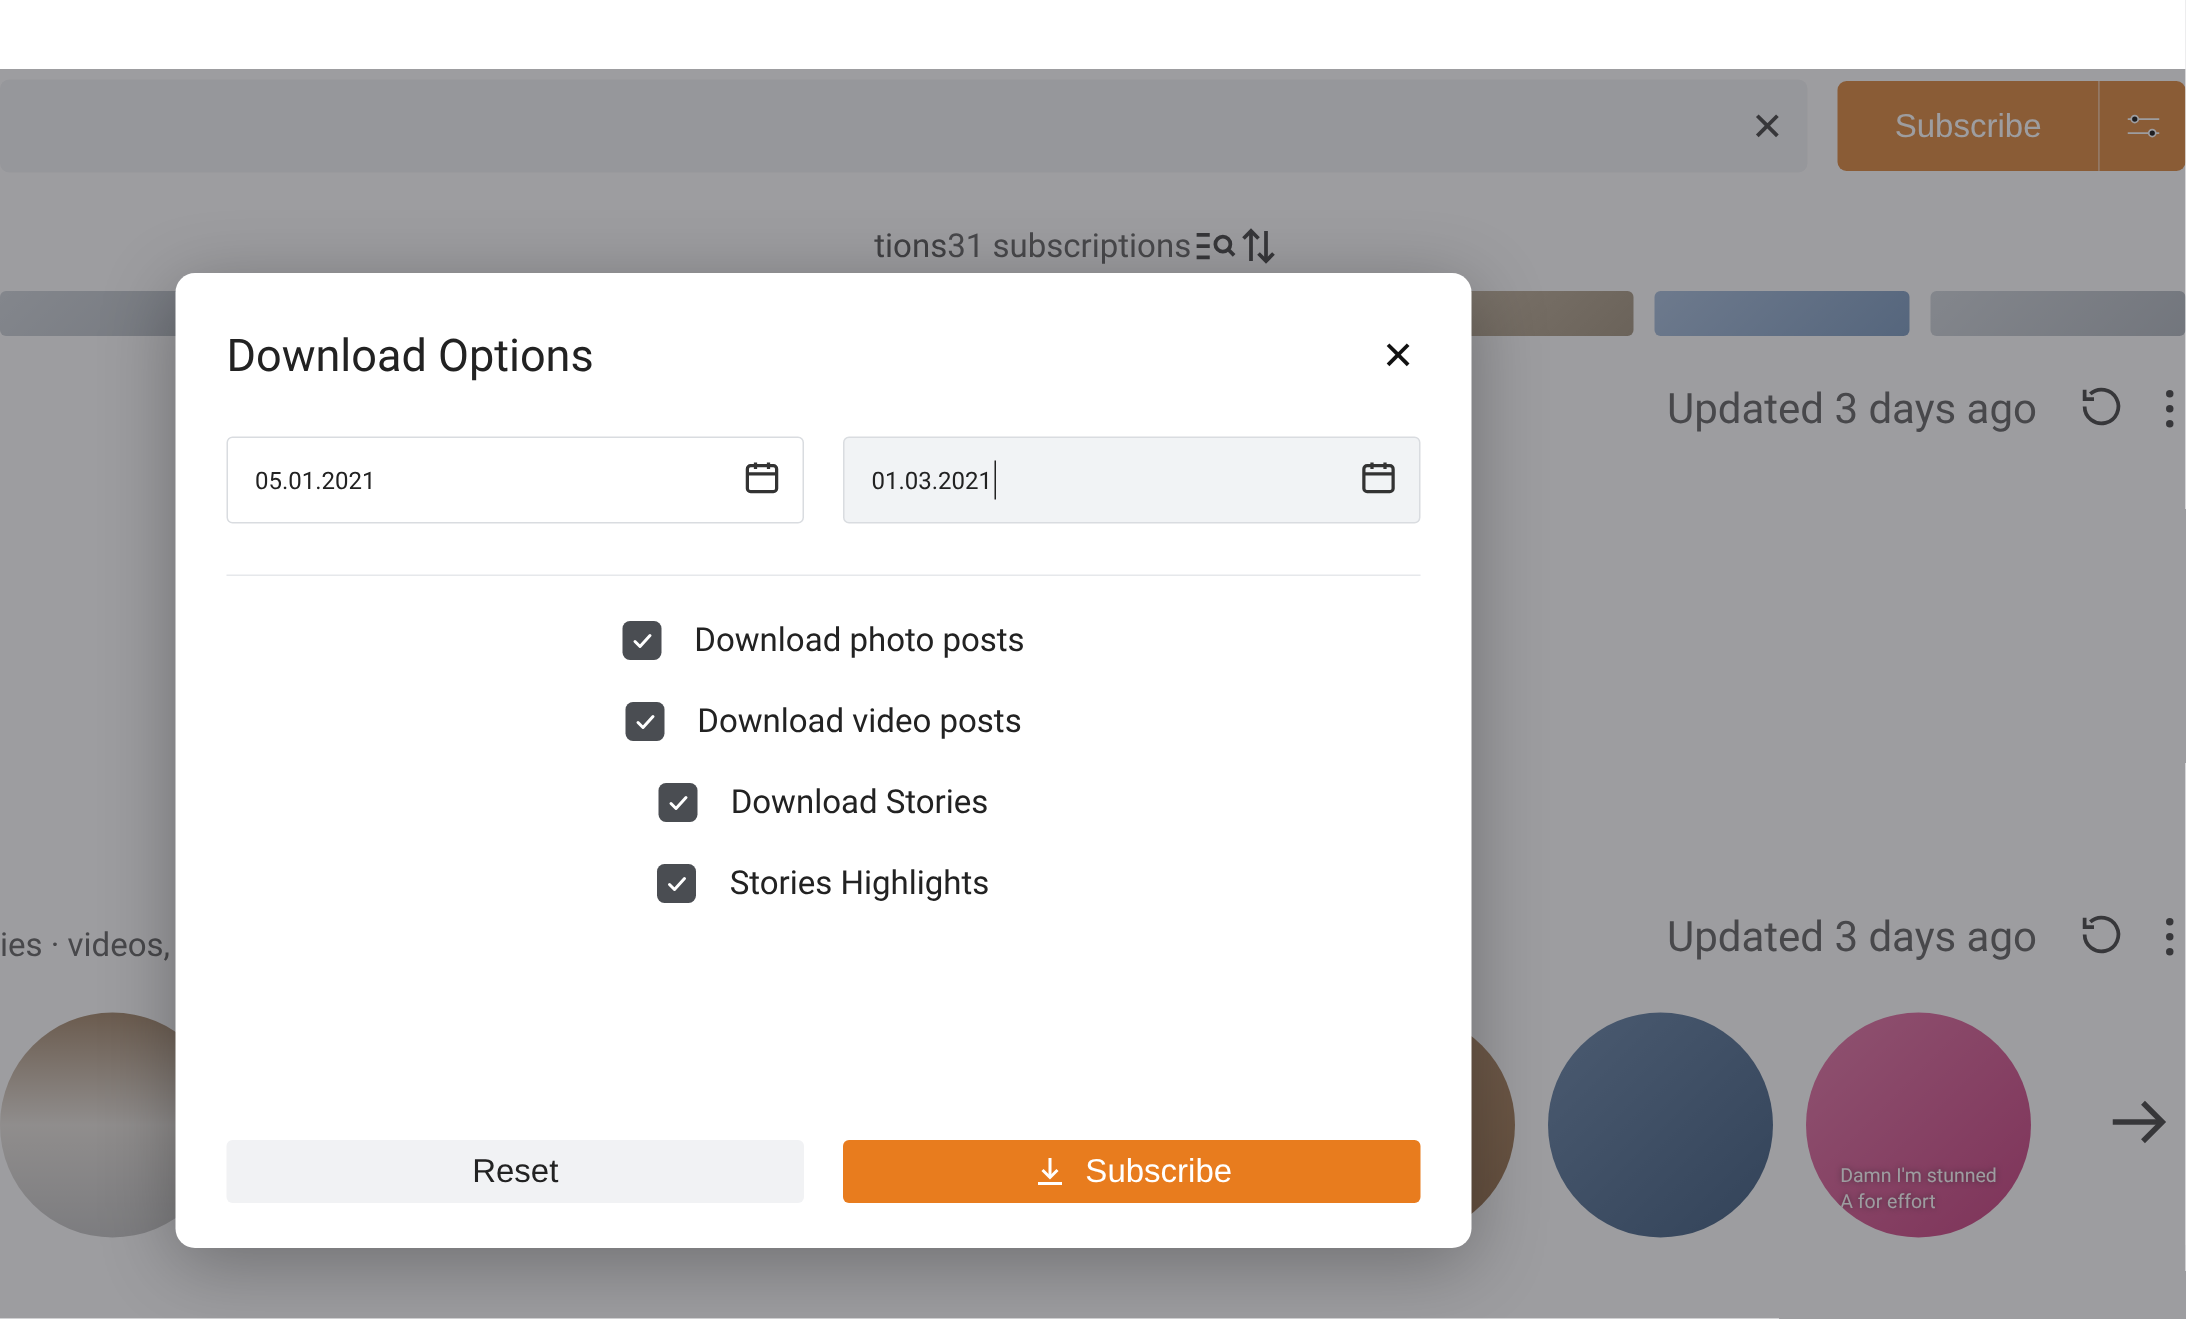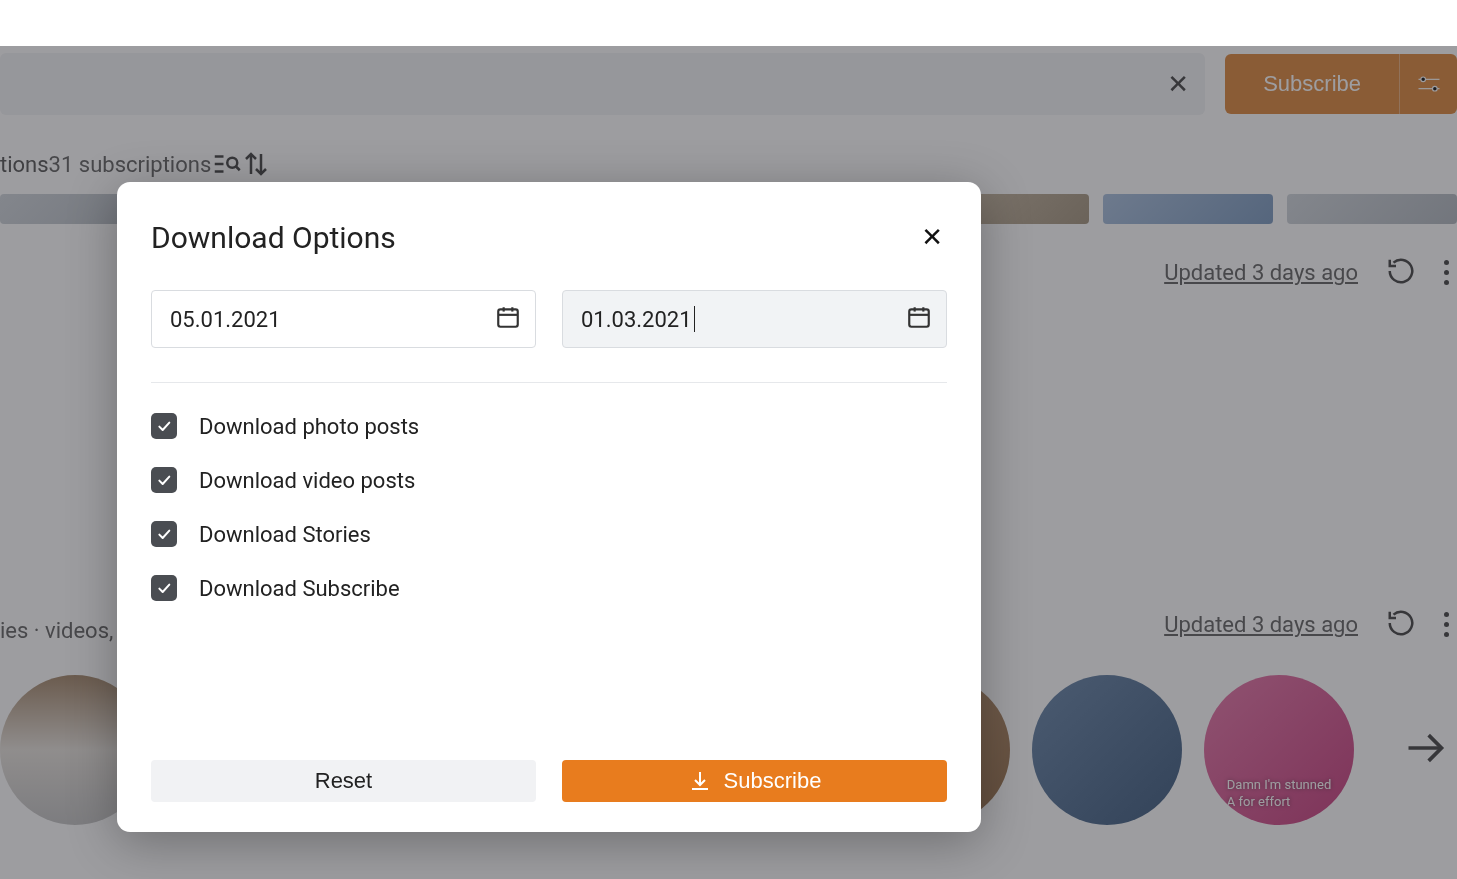--- a/index.html
+++ b/index.html
@@ -10,35 +10,35 @@
   .overlay-dim { position: absolute; top: 46px; left: 0; right: 0; bottom: 0; background: rgba(60,60,65,0.5); pointer-events: none; }
 
   .search-row { display: flex; align-items: center; height: 76px; padding: 0 0 0 0; gap: 20px; }
   .search-bar { flex: 1; height: 62px; background: #f1f2f4; border-radius: 6px; display: flex; align-items: center; justify-content: flex-end; padding-right: 16px; }
   .clear-icon { font-size: 26px; color: #333; }
   .subscribe-top { display: flex; align-items: center; gap: 0; }
   .subscribe-btn-top { background: #d97c2b; color: #fff; border: none; height: 60px; padding: 0 38px; font-size: 22px; border-radius: 6px 0 0 6px; }
   .settings-top { background: #d97c2b; border-left: 1px solid rgba(255,255,255,0.35); height: 60px; width: 58px; display:flex; align-items:center; justify-content:center; border-radius: 0 6px 6px 0; }
   .settings-top svg { width: 28px; height: 28px; stroke:#fff; }
 
-  .filter-row { display:flex; align-items:center; justify-content:flex-start; height:60px; padding: 0 20px 0 0; margin-top:12px;}
+  .filter-row { display:flex; align-items:center; justify-content:center; height:60px; padding: 0 20px 0 0; margin-top:12px;}
   .filter-left { color:#444; font-size:22px; padding-left:0;}
   .filter-right { display:flex; align-items:center; }
   .subs-count { color:#555; font-size:22px; }
   .icon-btn { display:flex; align-items:center; justify-content:center; color:#333; }
   .icon-btn svg { width:30px; height:30px; stroke:#333; fill:none; stroke-width:2;}
 
   .thumb-row { height:30px; display:flex; gap:14px; }
   .thumb-row .t { flex:1; background: linear-gradient(135deg,#c8b8a0,#9a8a72); border-radius:4px;}
   .thumb-row .t.blue{background:linear-gradient(135deg,#9fb8d8,#6f90b8);}
   .thumb-row .t.pink{background:linear-gradient(135deg,#e8c8d0,#cfa0b0);}
   .thumb-row .t.grey{background:linear-gradient(135deg,#cbd1d7,#a9b0b8);}
 
   .item-header { display:flex; align-items:center; justify-content:flex-end; height:72px; gap:28px; padding-right:8px; margin-top:12px; border-top:1px solid rgba(0,0,0,0); }
-  .updated { font-size:22px; color:#555;text-decoration:underline;}
+  .updated { font-size:28px; color:#555;}
   .refresh-icon svg, .more-icon svg { width:30px; height:30px; stroke:#333; fill:none; stroke-width:2;}
   .more-icon { display:flex; flex-direction:column; gap:5px; }
   .more-icon span{ width:5px; height:5px; background:#333; border-radius:50%; }
 
   .spacer-big { height: 280px; }
 
   .item2-label{ color:#555; font-size:22px; padding-left:0; margin-top:12px;}
   .round-row{ display:flex; gap:22px; height:160px; margin-top:10px; align-items:center;}
   .round{ width:150px; height:150px; border-radius:50%; background:#bbb; position:relative; overflow:hidden; display:flex; align-items:flex-end; justify-content:center;}
   .round.grey{background:linear-gradient(135deg,#d2d6da,#b1b6bc);}
@@ -52,28 +52,28 @@
   .round .cap{ color:#fff; font-size:13px; text-align:left; padding-bottom:14px; text-shadow:0 0 4px rgba(0,0,0,0.6); line-height:1.3;}
   .arrow-right{ margin-left:auto; margin-right:10px;}
   .arrow-right svg{ width:44px; height:44px; stroke:#333; fill:none; stroke-width:2;}
 
   
   .modal { position:absolute; left:117px; top:182px; width:864px; height:650px; background:#fff; border-radius:13px; box-shadow:0 10px 50px rgba(0,0,0,0.3); padding:36px 34px 30px 34px; display:flex; flex-direction:column; z-index:10;}
   .modal-head { display:flex; align-items:center; justify-content:space-between; }
   .modal-title { font-size:30px; color:#222; font-weight:400;}
   .modal-close { font-size:26px; color:#111; cursor:pointer; padding:4px;}
   .date-row { display:flex; gap:26px; margin-top:34px;}
-  .date-field { flex:1; height:58px; border:1px solid #d9dce0; border-radius:4px; display:flex; align-items:center; padding:0 14px 0 18px; font-size:22px; color:#222; background:#fff;}
+  .date-field { flex:1; height:58px; border:1px solid #d9dce0; border-radius:4px; display:flex; align-items:center; padding:0 14px 0 18px; font-size:16px; color:#222; background:#fff;}
   .date-field.active { background:#f1f3f5; }
   .date-field .cal{ margin-left:auto; }
   .date-field .cal svg{ width:26px; height:26px; stroke:#333; fill:none; stroke-width:2;}
   .cursor-bar{ display:inline-block; width:1px; height:26px; background:#222; margin-left:2px; vertical-align:middle;}
   .divider{ height:1px; background:#e6e8eb; margin-top:34px;}
   .check-list{ margin-top:30px; display:flex; flex-direction:column; gap:28px;}
-  .check-item{ display:flex; align-items:center; gap:22px;}
+  .check-item{ display:flex; align-items:center; gap:22px;justify-content:center;}
   .cbox{ width:26px; height:26px; border-radius:5px; background:#4a4d52; display:flex; align-items:center; justify-content:center;}
   .cbox svg{ width:16px; height:16px; stroke:#fff; fill:none; stroke-width:3; stroke-linecap:round; stroke-linejoin:round;}
   .check-label{ font-size:22px; color:#222;}
   .modal-actions{ margin-top:auto; display:flex; gap:26px;}
   .btn{ flex:1; height:42px; border:none; border-radius:4px; font-size:22px; display:flex; align-items:center; justify-content:center; gap:12px; cursor:pointer;}
   .btn-reset{ background:#f1f2f4; color:#222;}
   .btn-subscribe{ background:#e87c1e; color:#fff;}
   .btn-subscribe svg{ width:24px; height:24px; stroke:#fff; fill:none; stroke-width:2;}
 
   .topbar-cut{ padding-right:0;}
@@ -257,21 +257,21 @@
             </svg>
           </div>
         <div class="check-label">Download Stories</div>
       </div>
       <div class="check-item">
         <div class="cbox">
             <svg viewBox="0 0 24 24">
               <polyline points="5 13 10 18 20 7"></polyline>
             </svg>
           </div>
-        <div class="check-label">Download Subscribe</div>
+        <div class="check-label">Stories Highlights</div>
       </div>
     </div>
 
     <div class="modal-actions">
       <button class="btn btn-reset">Reset</button>
       <button class="btn btn-subscribe">
         <svg viewBox="0 0 24 24">
             <line x1="12" y1="3" x2="12" y2="15"></line>
             <polyline points="7 11 12 16 17 11"></polyline>
             <line x1="4" y1="20" x2="20" y2="20"></line>

